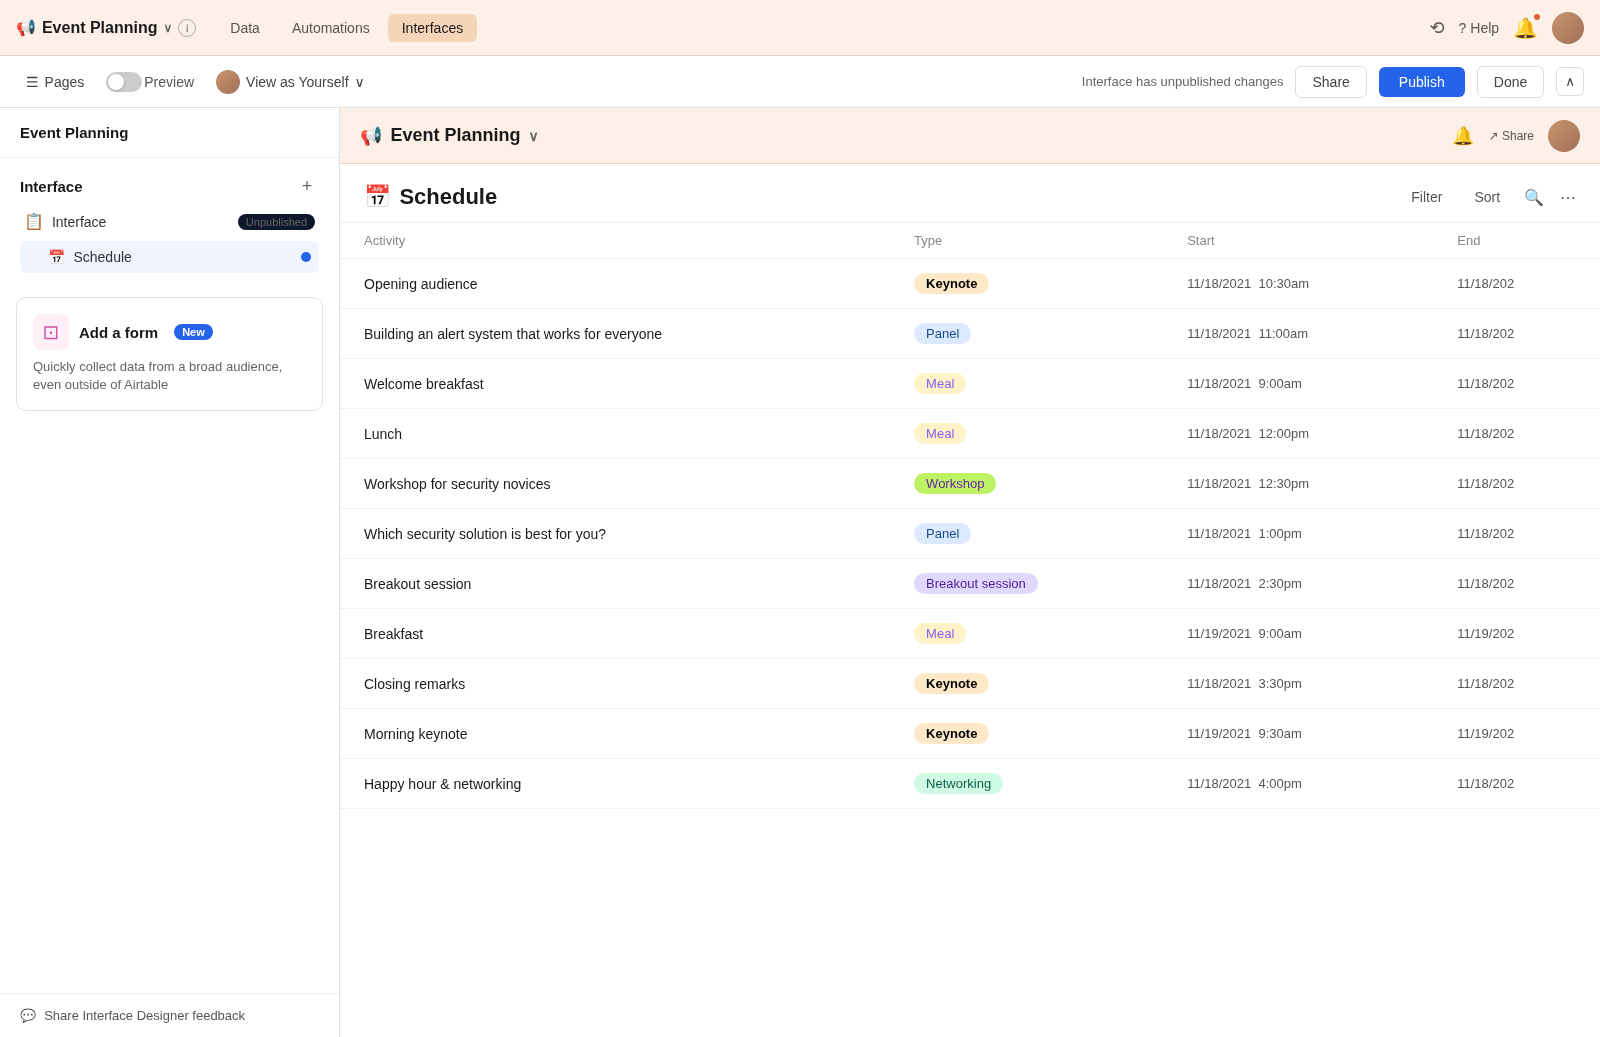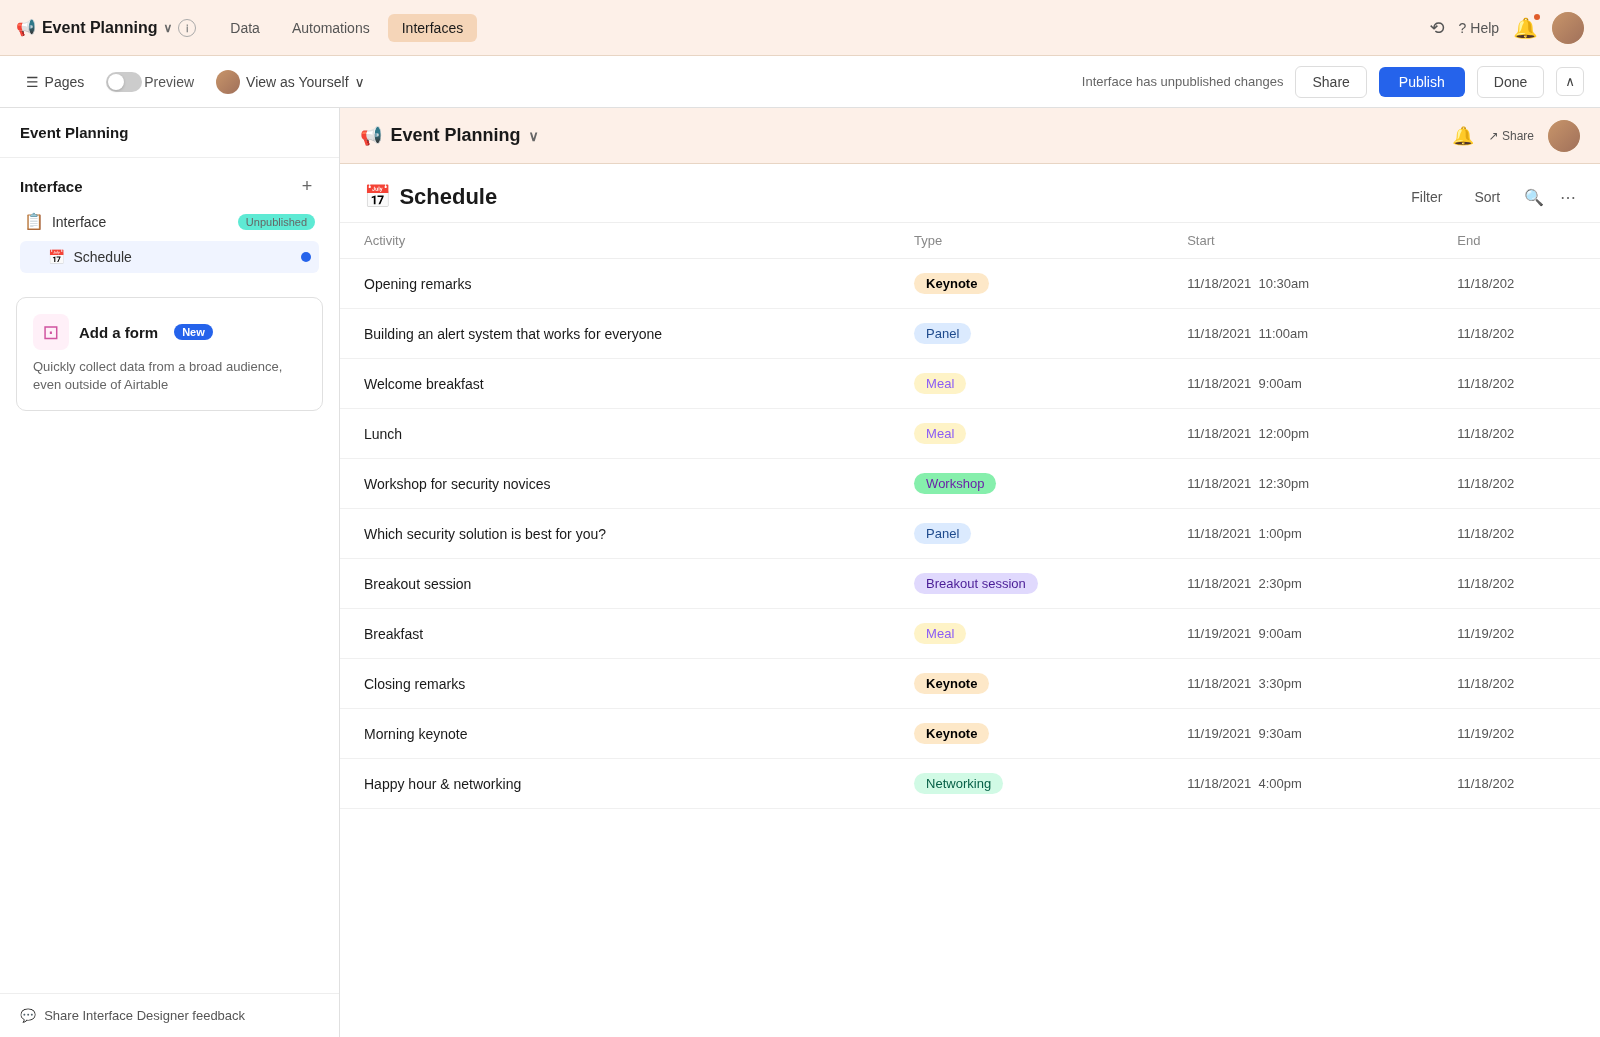--- a/index.html
+++ b/index.html
@@ -50,21 +50,21 @@
     
     .sidebar { width: 340px; min-width: 340px; background: #fff; border-right: 1px solid #e0e0e0; display: flex; flex-direction: column; }
     .sidebar-project { padding: 16px 20px; font-weight: 600; font-size: 15px; border-bottom: 1px solid #eee; }
     .sidebar-section { padding: 16px 20px 8px; }
     .sidebar-section-header { display: flex; align-items: center; justify-content: space-between; margin-bottom: 8px; }
     .sidebar-section-title { font-weight: 600; font-size: 15px; }
     .add-btn { width: 24px; height: 24px; border-radius: 4px; border: none; background: transparent; cursor: pointer; display: flex; align-items: center; justify-content: center; color: #666; font-size: 18px; }
     .interface-item { display: flex; align-items: center; gap: 8px; padding: 6px 4px; border-radius: 6px; cursor: pointer; }
     .interface-item .icon { color: #888; font-size: 16px; }
     .interface-item .label { font-size: 14px; color: #333; }
-    .unpublished-badge { margin-left: auto; background: #5eead4; color: #666; font-size: 11px; padding: 2px 8px; border-radius: 10px; }
+    .unpublished-badge { margin-left: auto; background: #0f172a; color: #666; font-size: 11px; padding: 2px 8px; border-radius: 10px; }
     .schedule-item { display: flex; align-items: center; gap: 8px; padding: 8px 8px 8px 28px; border-radius: 6px; background: #f0f4ff; cursor: pointer; margin-top: 4px; }
     .schedule-item .label { font-size: 14px; color: #333; }
     .schedule-dot { width: 10px; height: 10px; background: #2563eb; border-radius: 50%; margin-left: auto; }
 
     
     .form-card { margin: 16px; border: 1px solid #e0e0e0; border-radius: 10px; padding: 16px; background: #fff; }
     .form-card-header { display: flex; align-items: center; gap: 10px; margin-bottom: 8px; }
     .form-icon { width: 36px; height: 36px; background: #fff0f8; border-radius: 8px; display: flex; align-items: center; justify-content: center; font-size: 20px; color: #d055a0; }
     .form-title { font-weight: 600; font-size: 15px; }
     .new-badge { background: #2563eb; color: #fff; font-size: 11px; font-weight: 600; padding: 2px 8px; border-radius: 10px; margin-left: 6px; }
@@ -93,21 +93,21 @@
     
     .table-wrap { overflow-x: auto; }
     table { width: 100%; border-collapse: collapse; }
     thead th { text-align: left; padding: 10px 24px; font-size: 13px; font-weight: 500; color: #888; border-bottom: 1px solid #eee; background: #fff; }
     tbody tr { border-bottom: 1px solid #f0f0f0; }
     tbody td { padding: 14px 24px; font-size: 14px; color: #1a1a1a; }
     .type-badge { display: inline-block; padding: 3px 12px; border-radius: 20px; font-size: 13px; font-weight: 500; }
     .keynote { background: #fde8c8; color: #000000; font-weight: bold; }
     .panel { background: #dbeafe; color: #1e4a8c; }
     .meal { background: #fef3c7; color: #8b5cf6; }
-    .workshop { background: #86efac; color: #6b21a8; }
+    .workshop { background: #bef264; color: #6b21a8; }
     .breakout { background: #e0d9fd; color: #4a1d96; }
     .networking { background: #d1fae5; color: #065f46; }
     .date-cell { color: #555; font-size: 13px; }
   </style>
 </head>
 <body>
 
 <nav class="top-nav">
   <div class="app-title">
     <span>📢</span>
@@ -237,21 +237,21 @@
             <thead>
               <tr>
                 <th>Activity</th>
                 <th>Type</th>
                 <th>Start</th>
                 <th>End</th>
               </tr>
             </thead>
             <tbody id="schedule-tbody">
             <tr>
-    <td>Opening remarks</td>
+    <td>Opening audience</td>
     <td><span class="type-badge keynote">Keynote</span></td>
     <td class="date-cell">11/18/2021&nbsp;&nbsp;10:30am</td>
     <td class="date-cell">11/18/202</td>
   </tr>
                 <tr>
     <td>Building an alert system that works for everyone</td>
     <td><span class="type-badge panel">Panel</span></td>
     <td class="date-cell">11/18/2021&nbsp;&nbsp;11:00am</td>
     <td class="date-cell">11/18/202</td>
   </tr>

